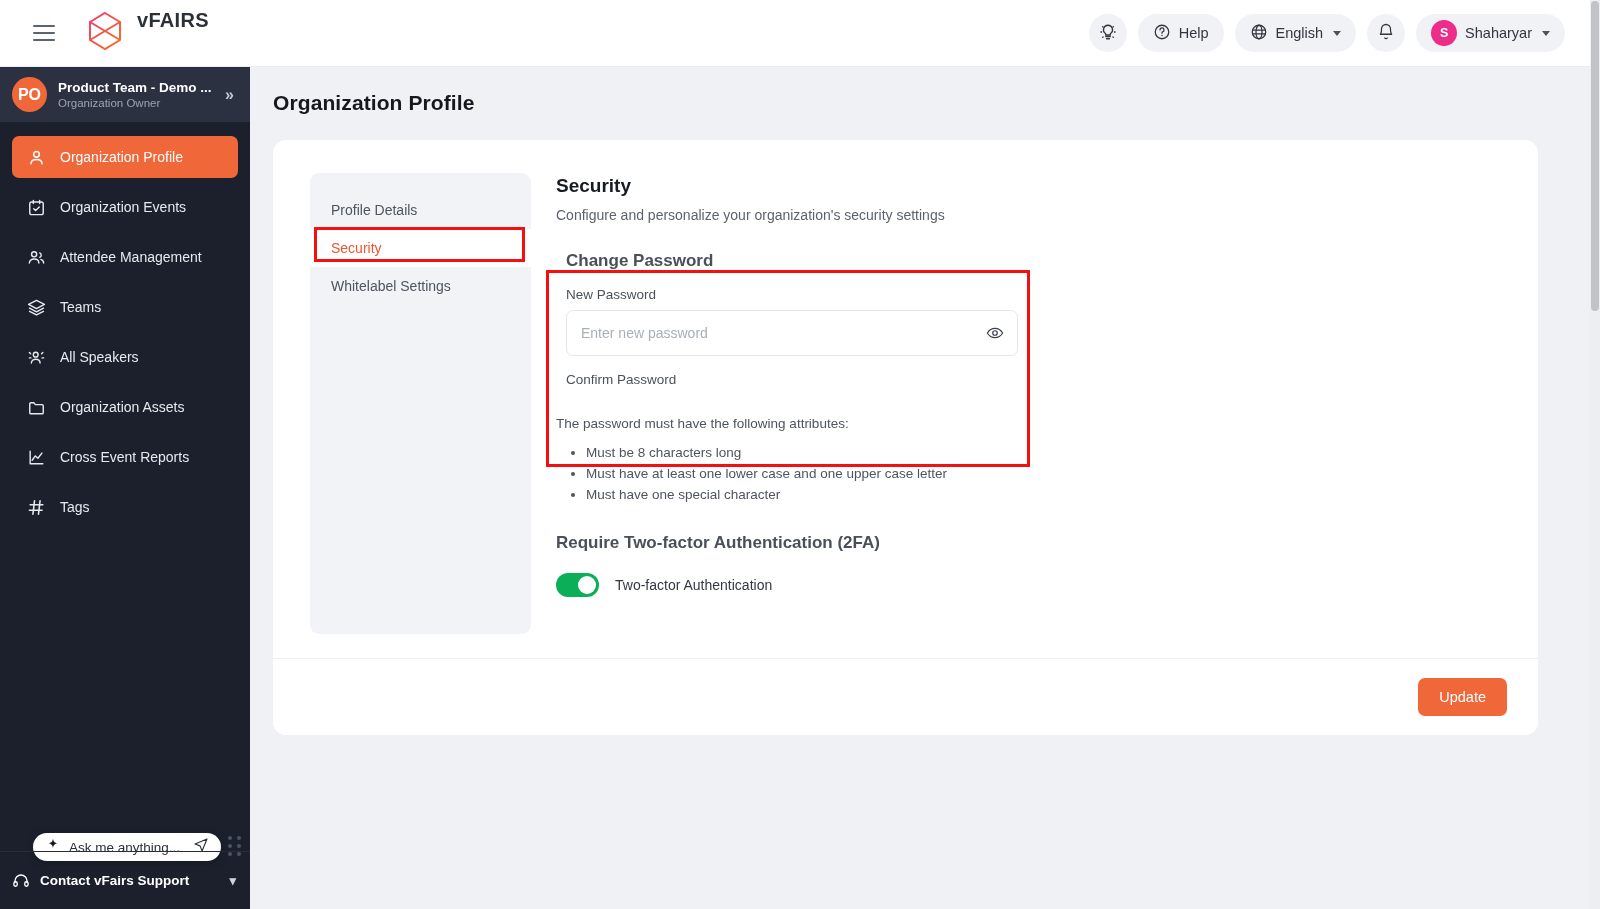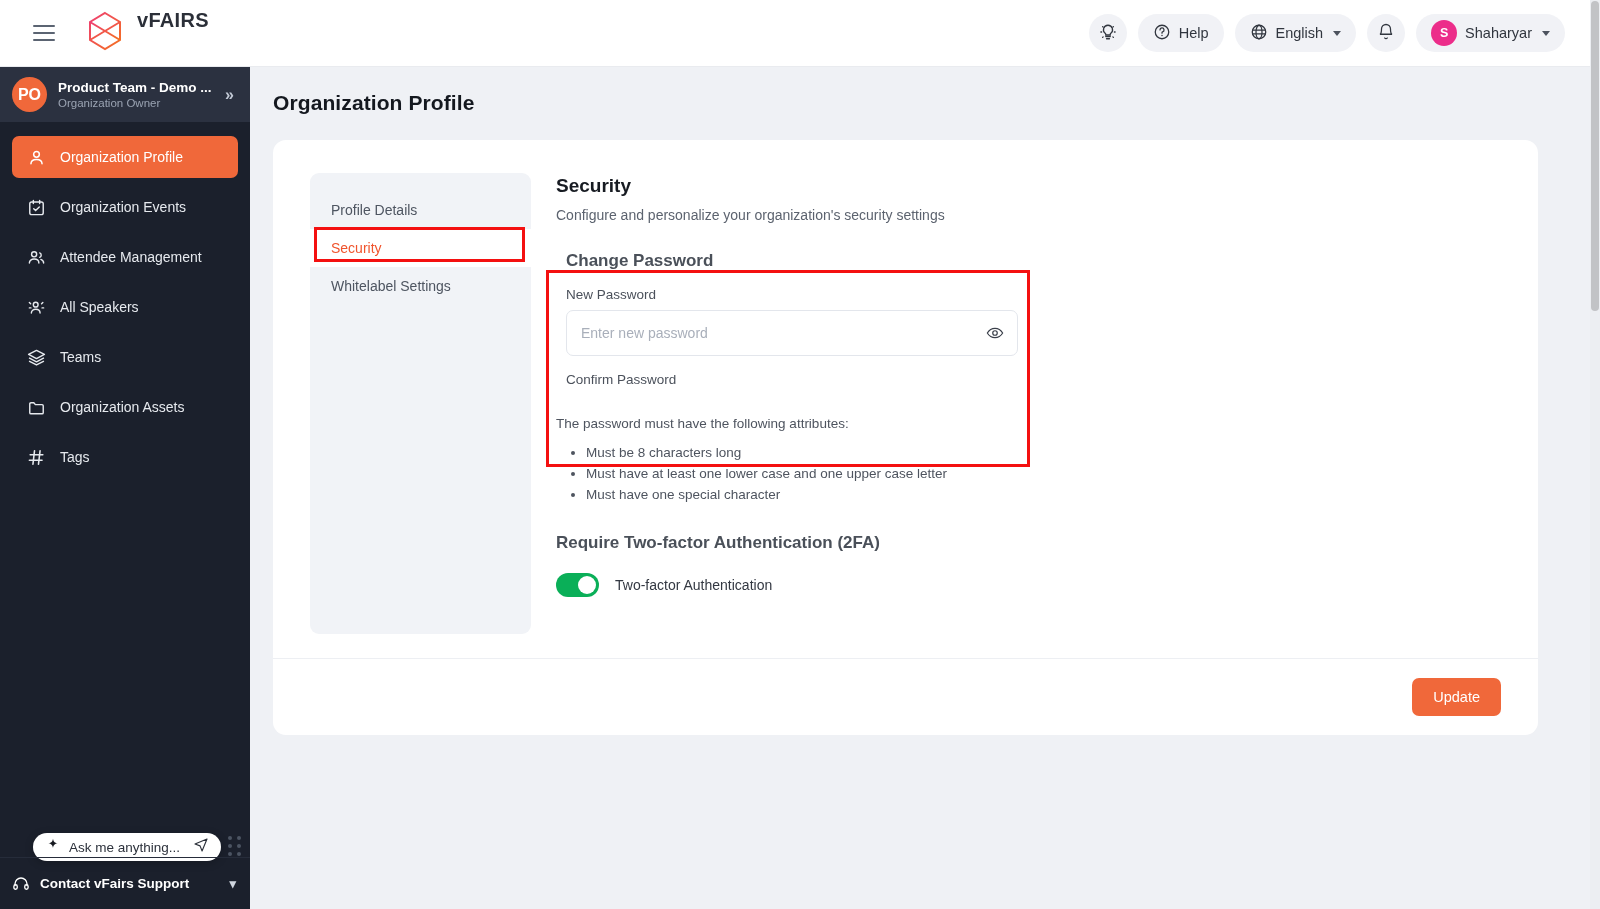--- a/index.html
+++ b/index.html
@@ -73,21 +73,21 @@
   .ask-bubble {
     position: absolute; left: 33px; bottom: 48px; height: 28px; width: 188px;
     background: #ffffff; border-radius: 19px; display: flex; align-items: center;
     padding: 0 12px; gap: 8px; box-shadow: 0 2px 9px rgba(0,0,0,.22); cursor: pointer;
   }
   .ask-text { font-size: 13.5px; color: #2c313b; flex: 1; }
   .drag-dots { position: absolute; right: 8px; bottom: 53px; width: 14px;
     display: grid; grid-template-columns: 1fr 1fr; gap: 4px; }
   .drag-dots i { width: 4px; height: 4px; border-radius: 50%; background: #4c5463; display: block; }
   .support-row {
-    position: absolute; left: 0; bottom: 0; width: 250px; height: 52px;
+    position: absolute; left: 0; bottom: 0; width: 250px; height: 58px;
     display: flex; align-items: center; padding: 0 14px 0 12px;
     color: #ffffff; font-size: 13.5px; font-weight: 600; cursor: pointer;
     border-top: 1px solid #262c3a;
   }
   .support-row .chev { margin-left: auto; font-size: 13px; color: #cfd5de; }
 
   
   .main { position: absolute; top: 67px; left: 250px; width: 1340px; height: 842px;
     background: #eff1f5; overflow: hidden; }
   .page-title { font-size: 21px; font-weight: 700; color: #14181f;
@@ -134,21 +134,21 @@
   .tfa-title { font-size: 17px; font-weight: 700; color: #4a5059; margin-top: 27px; }
   .tfa-row { display: flex; align-items: center; margin-top: 20px; }
   .toggle { width: 43px; height: 24px; border-radius: 13px; background: #0aaf58;
     position: relative; cursor: pointer; flex: 0 0 43px; }
   .toggle .knob { position: absolute; width: 18px; height: 18px; border-radius: 50%;
     background: #fff; top: 3px; right: 3px; }
   .tfa-label { margin-left: 16px; font-size: 14px; color: #333842; }
 
   .card-divider { position: absolute; left: 0; bottom: 76px; width: 100%; height: 1px; background: #edeff3; }
   .update-btn {
-    position: absolute; right: 37px; bottom: 19px; background: #f0683a; color: #fff;
+    position: absolute; right: 31px; bottom: 19px; background: #f0683a; color: #fff;
     border: 0; border-radius: 7px; height: 38px; padding: 0 21px;
     font-size: 14.5px; font-family: "Liberation Sans", sans-serif; cursor: pointer;
   }
 
   
   .anno { position: absolute; border: 3px solid #f41010; pointer-events: none; z-index: 30; }
   #anno-security { left: 314px; top: 227px; width: 211px; height: 35px; }
   #anno-password { left: 546px; top: 270px; width: 484px; height: 197px; }
 
   
@@ -274,48 +274,57 @@
             <circle cx="9" cy="8" r="3.2"></circle>
               <path d="M3 19c0-3.2 2.7-5 6-5s6 1.8 6 5"></path>
             <path d="M16 6.2a3 3 0 0 1 0 5.6M17.5 14.4c2 .7 3.5 2.2 3.5 4.6"></path>
           </svg>
         </span>
         <span>Attendee Management</span>
       </div>
 
       <div class="nav-item">
         <span class="nav-icon">
+          <svg viewBox="0 0 24 24" fill="none" stroke="currentColor" stroke-width="1.8" stroke-linejoin="round">
+            <polygon points="12,3 22,8.2 12,13.4 2,8.2"></polygon>
+            <path d="M2.6 12.6 12 17.4l9.4-4.8M2.6 16.6 12 21.4l9.4-4.8"></path>
+          </svg>
+        </span>
+        <span>Teams</span>
+      </div>
+
+      <div class="nav-item">
+        <span class="nav-icon">
           <svg viewBox="0 0 24 24" fill="none" stroke="currentColor" stroke-width="1.8" stroke-linecap="round">
             <circle cx="11" cy="8.4" r="3"></circle>
               <path d="M5.5 19c0-3 2.5-4.8 5.5-4.8S16.5 16 16.5 19"></path>
             <path d="M4.6 7.4 3 5.8M18.4 7.4 20 5.8M19 12.5h2M3 12.5h2"></path>
           </svg>
         </span>
         <span>All Speakers</span>
       </div>
 
       <div class="nav-item">
         <span class="nav-icon">
           <svg viewBox="0 0 24 24" fill="none" stroke="currentColor" stroke-width="1.8" stroke-linejoin="round">
-            <polygon points="12,3 22,8.2 12,13.4 2,8.2"></polygon>
-            <path d="M2.6 12.6 12 17.4l9.4-4.8M2.6 16.6 12 21.4l9.4-4.8"></path>
-          </svg>
-        </span>
-        <span>Teams</span>
-      </div>
-
-      <div class="nav-item">
-        <span class="nav-icon">
-          <svg viewBox="0 0 24 24" fill="none" stroke="currentColor" stroke-width="1.8" stroke-linejoin="round">
             <path d="M3.5 18.5v-11a1.5 1.5 0 0 1 1.5-1.5h3.6l2 2.4H19a1.5 1.5 0 0 1 1.5 1.5v8.6a1.5 1.5 0 0 1-1.5 1.5H5a1.5 1.5 0 0 1-1.5-1.5z"></path>
           </svg>
         </span>
         <span>Organization Assets</span>
       </div>
 
+      <div class="nav-item">
+        <span class="nav-icon">
+          <svg viewBox="0 0 24 24" fill="none" stroke="currentColor" stroke-width="1.8" stroke-linecap="round" stroke-linejoin="round">
+            <path d="M4 4v16h16"></path>
+              <path d="M6.5 15.5 10.5 10l3.3 3 5-6.6"></path>
+          </svg>
+        </span>
+        <span>Cross Event Reports</span>
+      </div>
 
       <div class="nav-item">
         <span class="nav-icon">
           <svg viewBox="0 0 24 24" fill="none" stroke="currentColor" stroke-width="2" stroke-linecap="round">
             <path d="M9.5 3.5 7.5 20.5M16.5 3.5l-2 17M4 8.5h16M3 15.5h16"></path>
           </svg>
         </span>
         <span>Tags</span>
       </div>
     </div>

